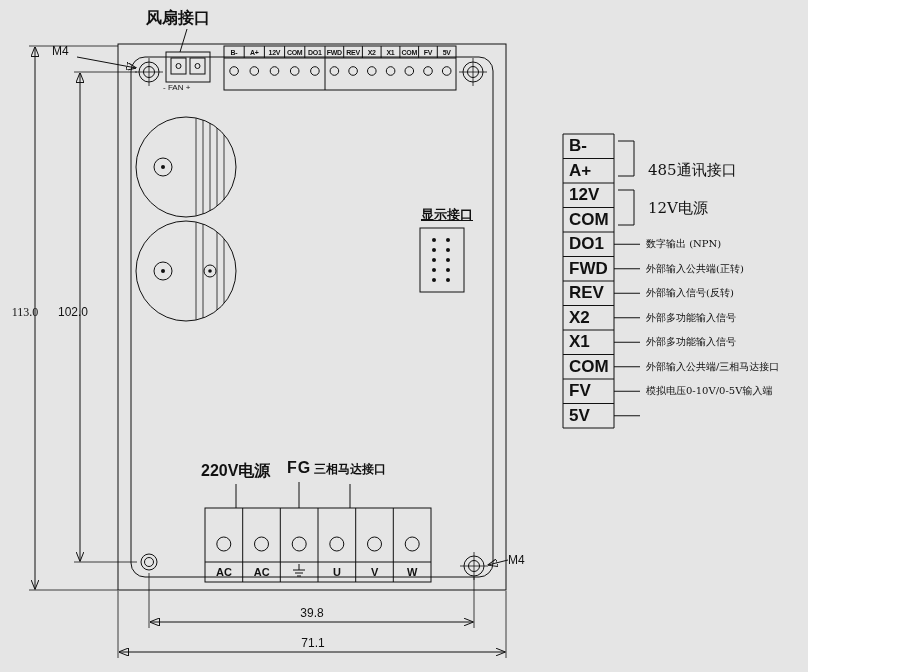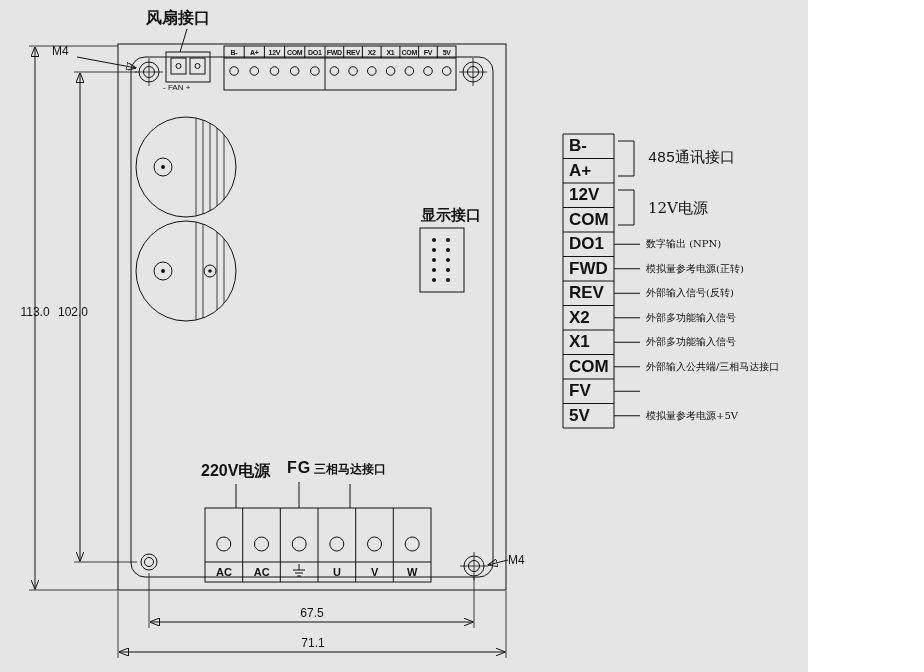--- a/index.html
+++ b/index.html
@@ -232,25 +232,25 @@
 <div class="strip-lbl" style="left:284.6px;width:20px;">COM</div>
 <div class="strip-lbl" style="left:304.8px;width:20px;">DO1</div>
 <div class="strip-lbl" style="left:325px;width:18.7px;">FWD</div>
 <div class="strip-lbl" style="left:343.7px;width:18.7px;">REV</div>
 <div class="strip-lbl" style="left:362.4px;width:18.7px;">X2</div>
 <div class="strip-lbl" style="left:381.1px;width:18.7px;">X1</div>
 <div class="strip-lbl" style="left:399.9px;width:18.7px;">COM</div>
 <div class="strip-lbl" style="left:418.6px;width:18.7px;">FV</div>
 <div class="strip-lbl" style="left:437.3px;width:18.7px;">5V</div>
 
-<div class="lbl b" style="left:421px;top:206px;font-size:15px;">显示接口</div>
-
-<div class="dim" style="left:14px;top:305px;">113.0</div>
+<div class="lbl b" style="left:421px;top:206px;font-size:13px;text-decoration:underline;">显示接口</div>
+
+<div class="dim" style="left:4px;top:305px;font-family:Liberation Serif, serif;">113.0</div>
 <div class="dim" style="left:52px;top:305px;">102.0</div>
-<div class="dim" style="left:291px;top:606px;">67.5</div>
+<div class="dim" style="left:291px;top:606px;">39.8</div>
 <div class="dim" style="left:292px;top:636px;">71.1</div>
 
 <div class="lbl b" style="left:201px;top:461px;font-size:16px;">220V电源</div>
 <div class="lbl b" style="left:287px;top:459px;font-size:16px;letter-spacing:1px;">FG</div>
 <div class="lbl b" style="left:314px;top:461px;font-size:12px;">三相马达接口</div>
 
 <div class="term-lbl" style="left:205px;">AC</div>
 <div class="term-lbl" style="left:242.7px;">AC</div>
 <div class="term-lbl" style="left:318px;">U</div>
 <div class="term-lbl" style="left:355.7px;">V</div>
@@ -262,24 +262,24 @@
 <div class="pin" style="top:207.5px;">COM</div>
 <div class="pin" style="top:232px;">DO1</div>
 <div class="pin" style="top:256.5px;">FWD</div>
 <div class="pin" style="top:281px;">REV</div>
 <div class="pin" style="top:305.5px;">X2</div>
 <div class="pin" style="top:330px;">X1</div>
 <div class="pin" style="top:354.5px;">COM</div>
 <div class="pin" style="top:379px;">FV</div>
 <div class="pin" style="top:403.5px;">5V</div>
 
-<div class="gdesc" style="top:147px;font-family:Liberation Mono, monospace;">485通讯接口</div>
+<div class="gdesc" style="top:158px;">485通讯接口</div>
 <div class="gdesc" style="top:196px;">12V电源</div>
 
 <div class="desc" style="top:235px;">数字输出 (NPN)</div>
-<div class="desc" style="top:260px;">模拟量参考电源(正转)</div>
+<div class="desc" style="top:260px;">外部输入公共端(正转)</div>
 <div class="desc" style="top:284px;">外部输入信号(反转)</div>
 <div class="desc" style="top:309px;">外部多功能输入信号</div>
 <div class="desc" style="top:333px;">外部多功能输入信号</div>
 <div class="desc" style="top:358px;">外部输入公共端/三相马达接口</div>
-<div class="desc" style="top:407px;">模拟量参考电源+5V</div>
+<div class="desc" style="top:382px;">模拟电压0-10V/0-5V输入端</div>
 
 </div>
 
 </body></html>

